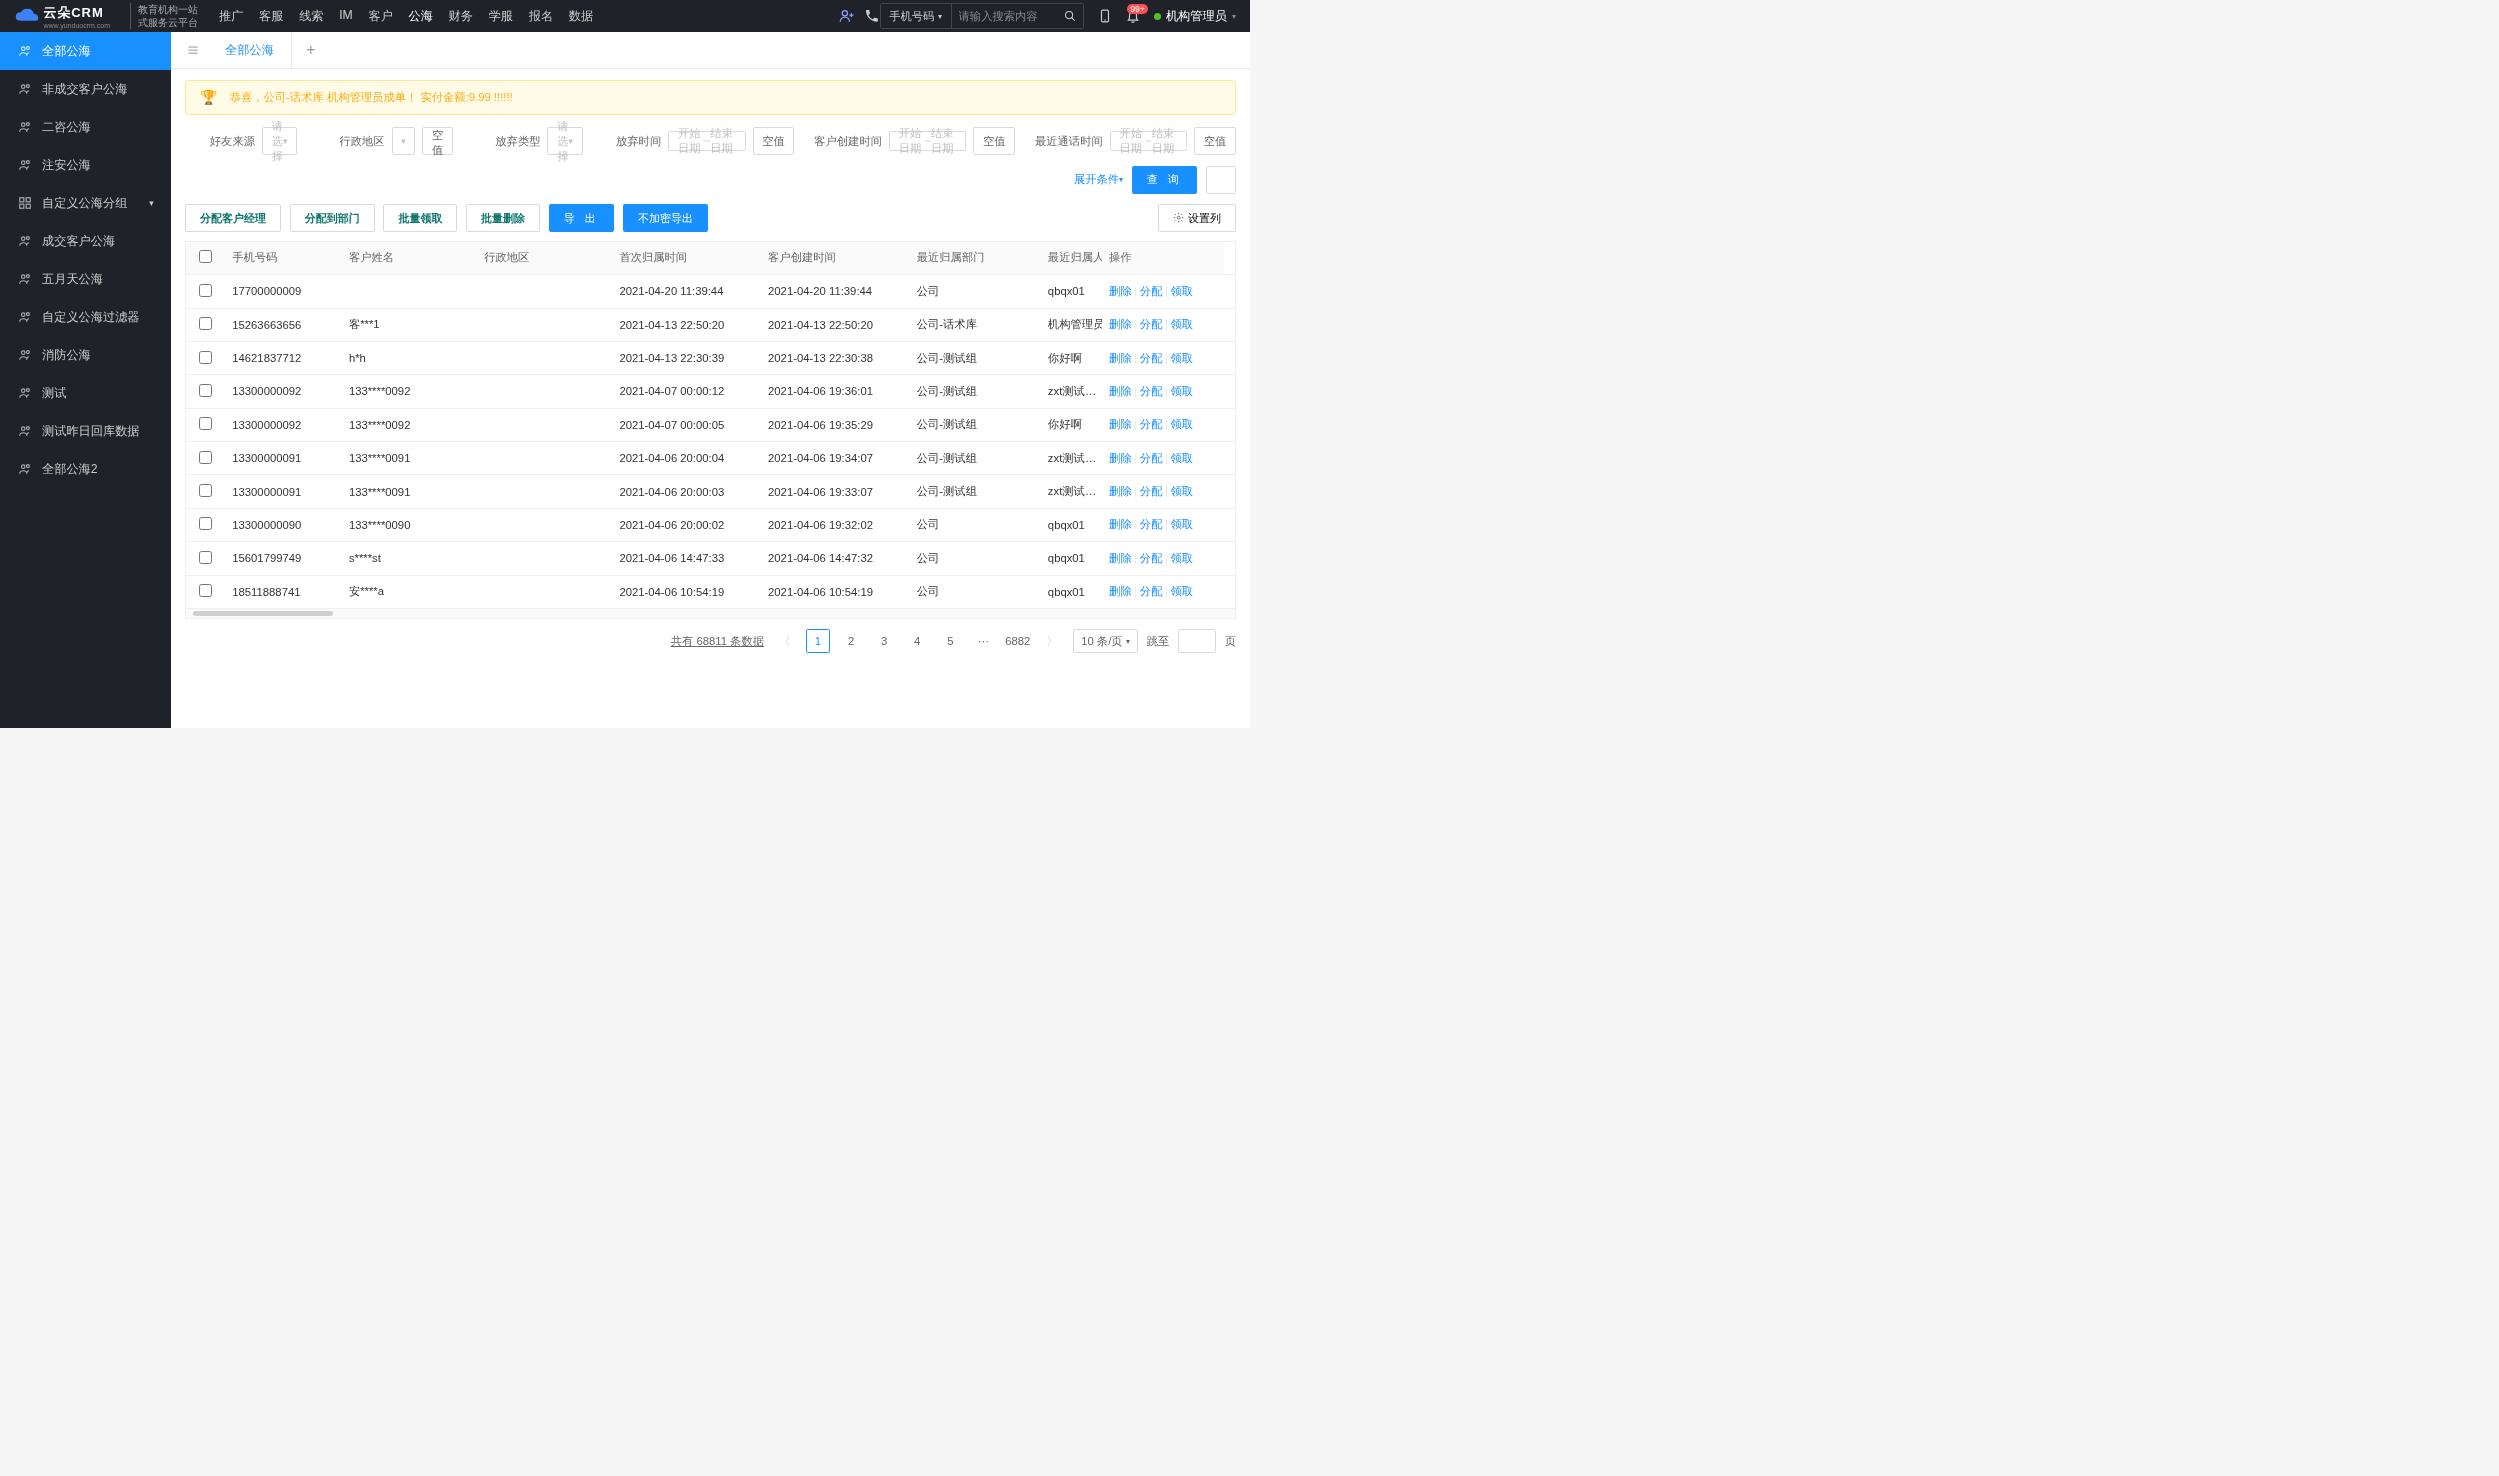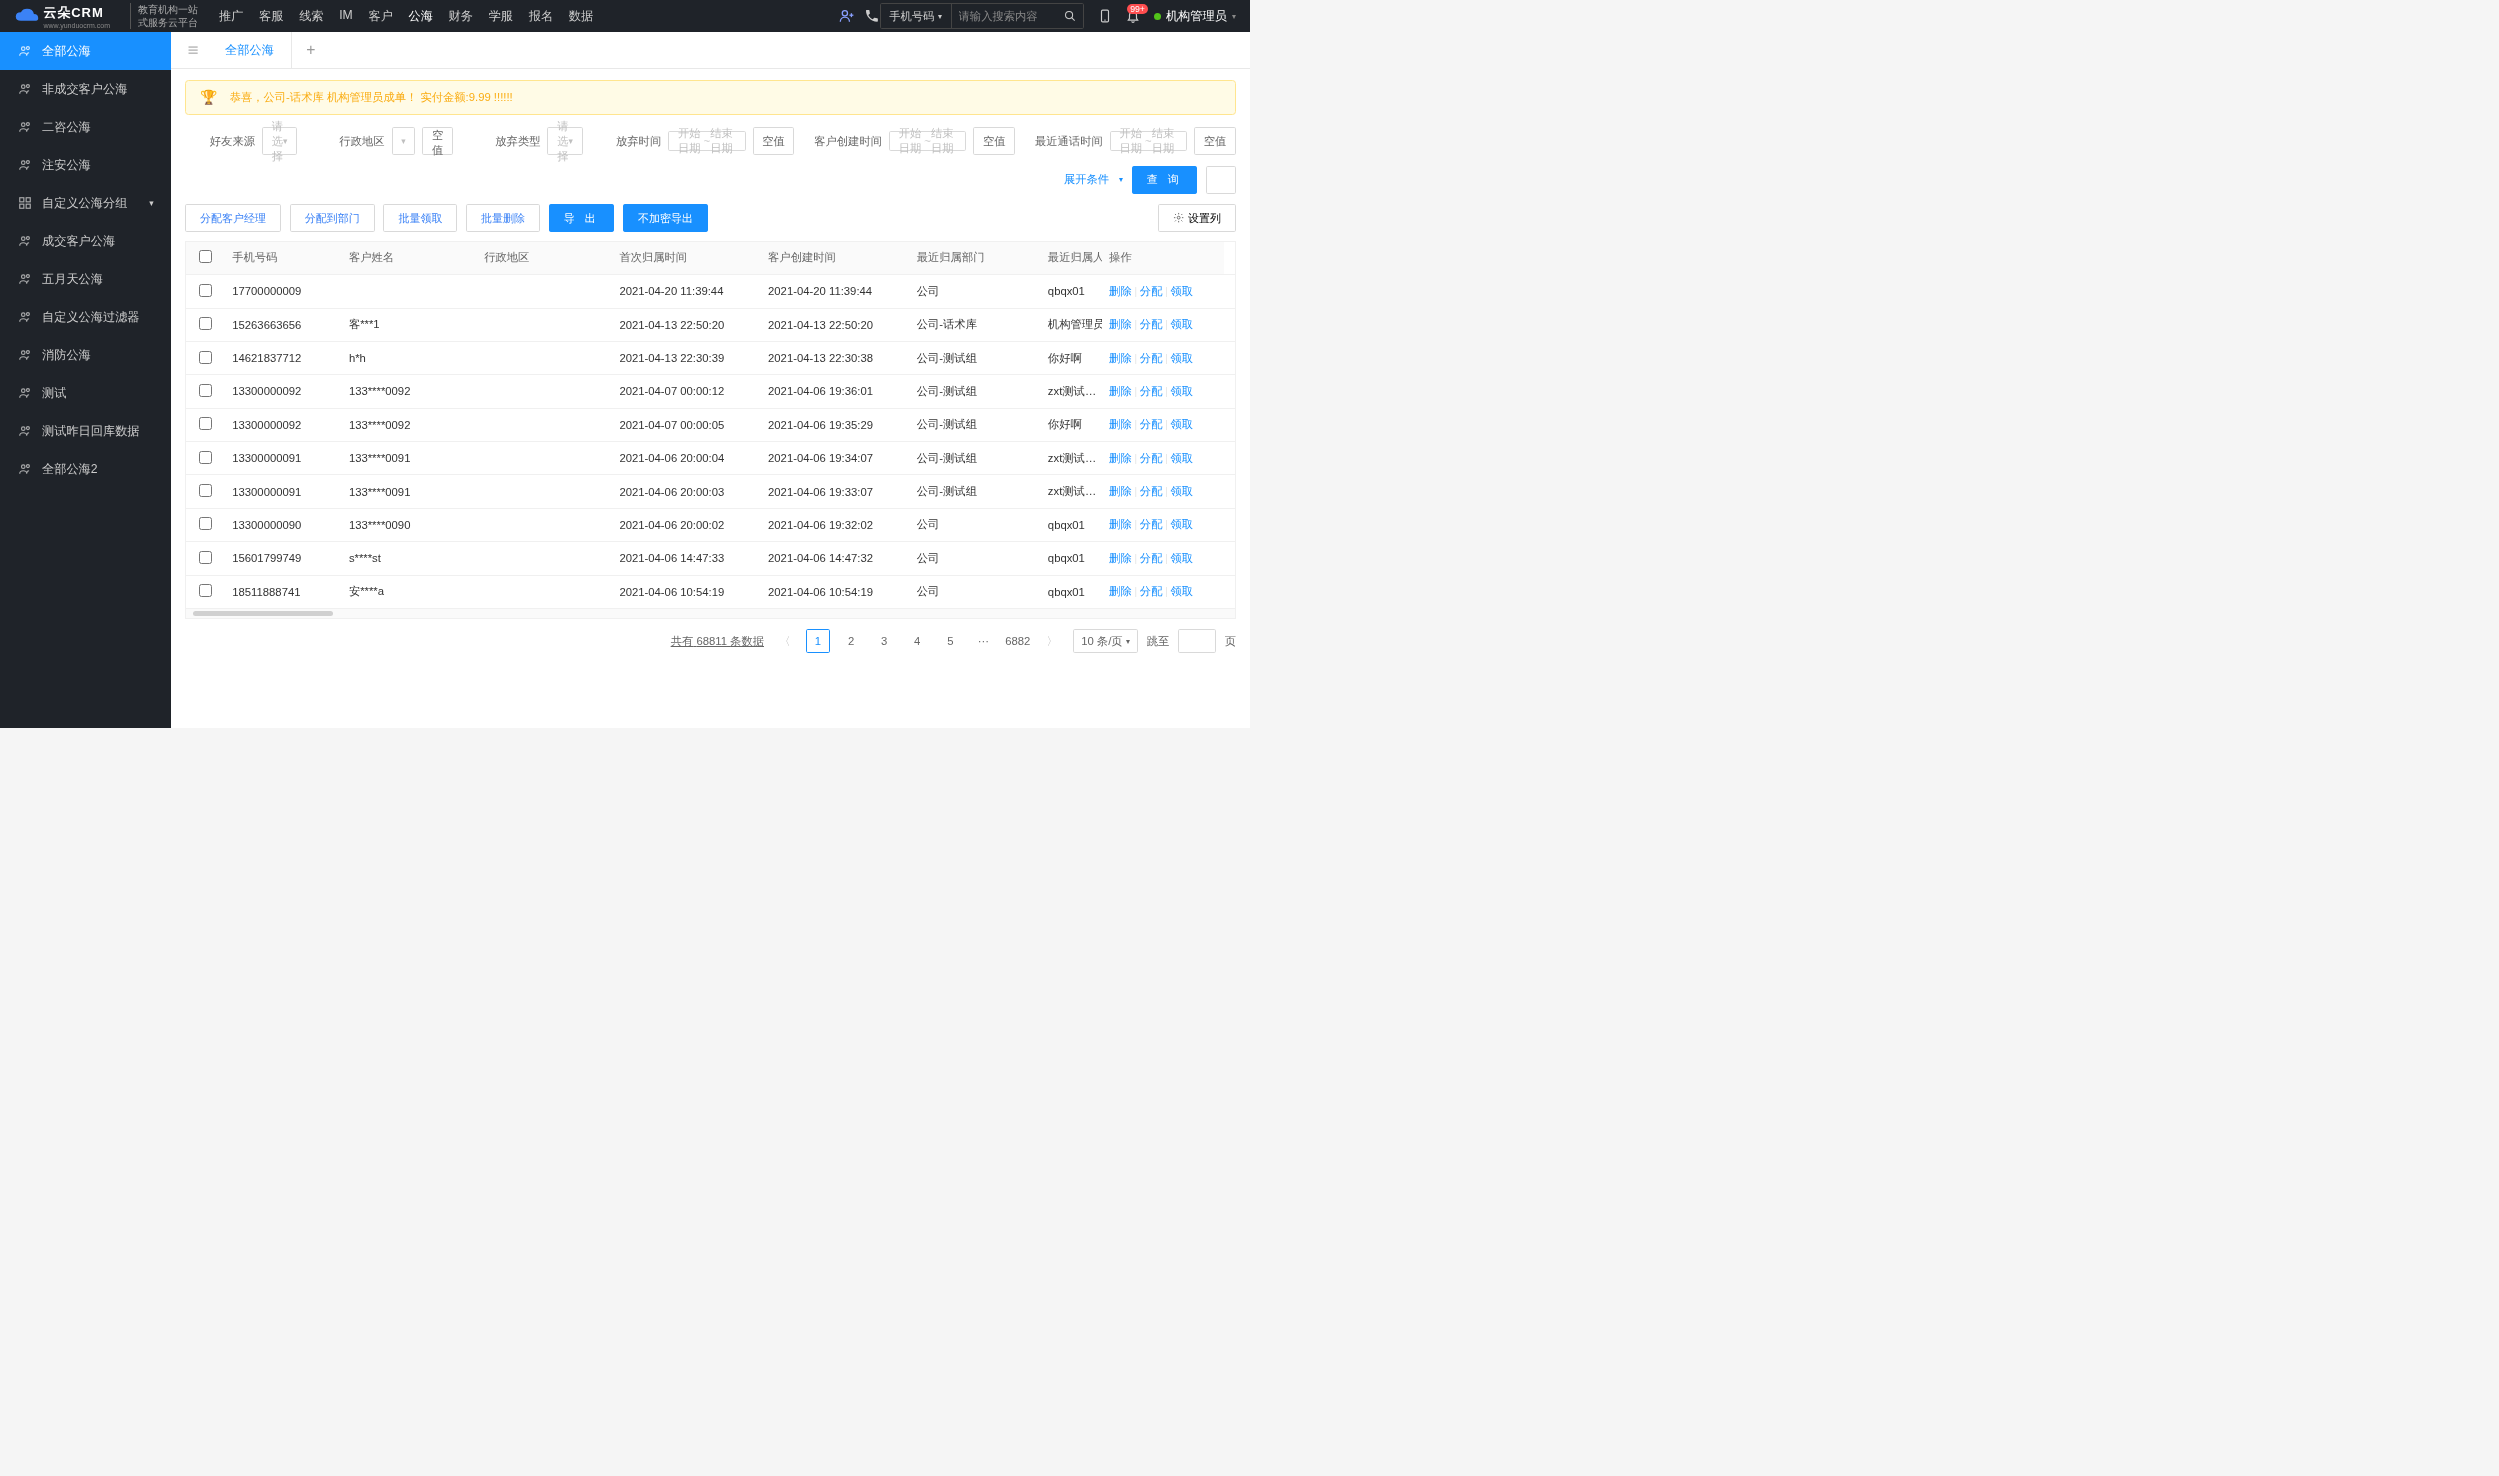--- a/index.html
+++ b/index.html
@@ -47,25 +47,25 @@
 .filter-row { display: flex; gap: 17.5px; }
 .filter-group { display: flex; align-items: center; gap: 7px; flex: 1; }
 .filter-label { font-size: 11.3px; color: #666; min-width: 70px; text-align: right; }
 .select-box { flex: 1; height: 28px; border: 0.9px solid #d9d9d9; border-radius: 1.7px; display: flex; align-items: center; padding: 0 8.7px; color: #bfbfbf; font-size: 11.3px; justify-content: space-between; cursor: pointer; background: #fff; }
 .select-box .arrow { color: #bfbfbf; font-size: 8.7px; }
 .empty-btn { height: 28px; border: 0.9px solid #d9d9d9; border-radius: 1.7px; padding: 0 8.7px; font-size: 11.3px; color: #666; background: #fff; cursor: pointer; }
 .date-range { flex: 1; height: 20px; border: 0.9px solid #d9d9d9; border-radius: 1.7px; display: flex; align-items: center; padding: 0 8.7px; font-size: 11.3px; color: #bfbfbf; justify-content: space-between; background: #fff; }
 .date-range span.sep { color: #ccc; }
 
 .filter-actions { display: flex; justify-content: flex-end; align-items: center; gap: 8.7px; margin-bottom: 10.5px; }
-.link-btn { color: #1890ff; cursor: pointer; font-size: 11.3px; display: flex; align-items: center; gap: 10px; }
+.link-btn { color: #1890ff; cursor: pointer; font-size: 11.3px; display: flex; align-items: center; gap: 0; }
 .btn { height: 28px; padding: 3px 14px; border: 0.9px solid #d9d9d9; border-radius: 1.7px; background: #fff; font-size: 11px; cursor: pointer; display: inline-flex; align-items: center; gap: 3.5px; }
 .btn.primary { background: #1890ff; border-color: #1890ff; color: #fff; }
 .btn.letter-spaced { letter-spacing: 3.5px; }
-.btn.disabled { color: #3b82f6; cursor: not-allowed; }
+.btn.disabled { color: #0f766e; cursor: not-allowed; font-weight: bold; }
 .refresh-btn { width: 28px; justify-content: center; }
 
 .toolbar { display: flex; align-items: center; gap: 8.7px; margin-bottom: 8.7px; }
 .toolbar-spacer { flex: 1; }
 
 .table-wrap { border: 0.9px solid #f0f0f0; overflow-x: auto; }
 table { border-collapse: collapse; width: 100%; table-layout: fixed; }
 th, td { text-align: left; padding: 8.7px 7px; font-size: 11.3px; border-bottom: 0.9px solid #f0f0f0; white-space: nowrap; overflow: hidden; text-overflow: ellipsis; }
 th { background: #fafafa; color: #666; font-weight: 500; }
 .col-check { width: 38px; text-align: center; }

